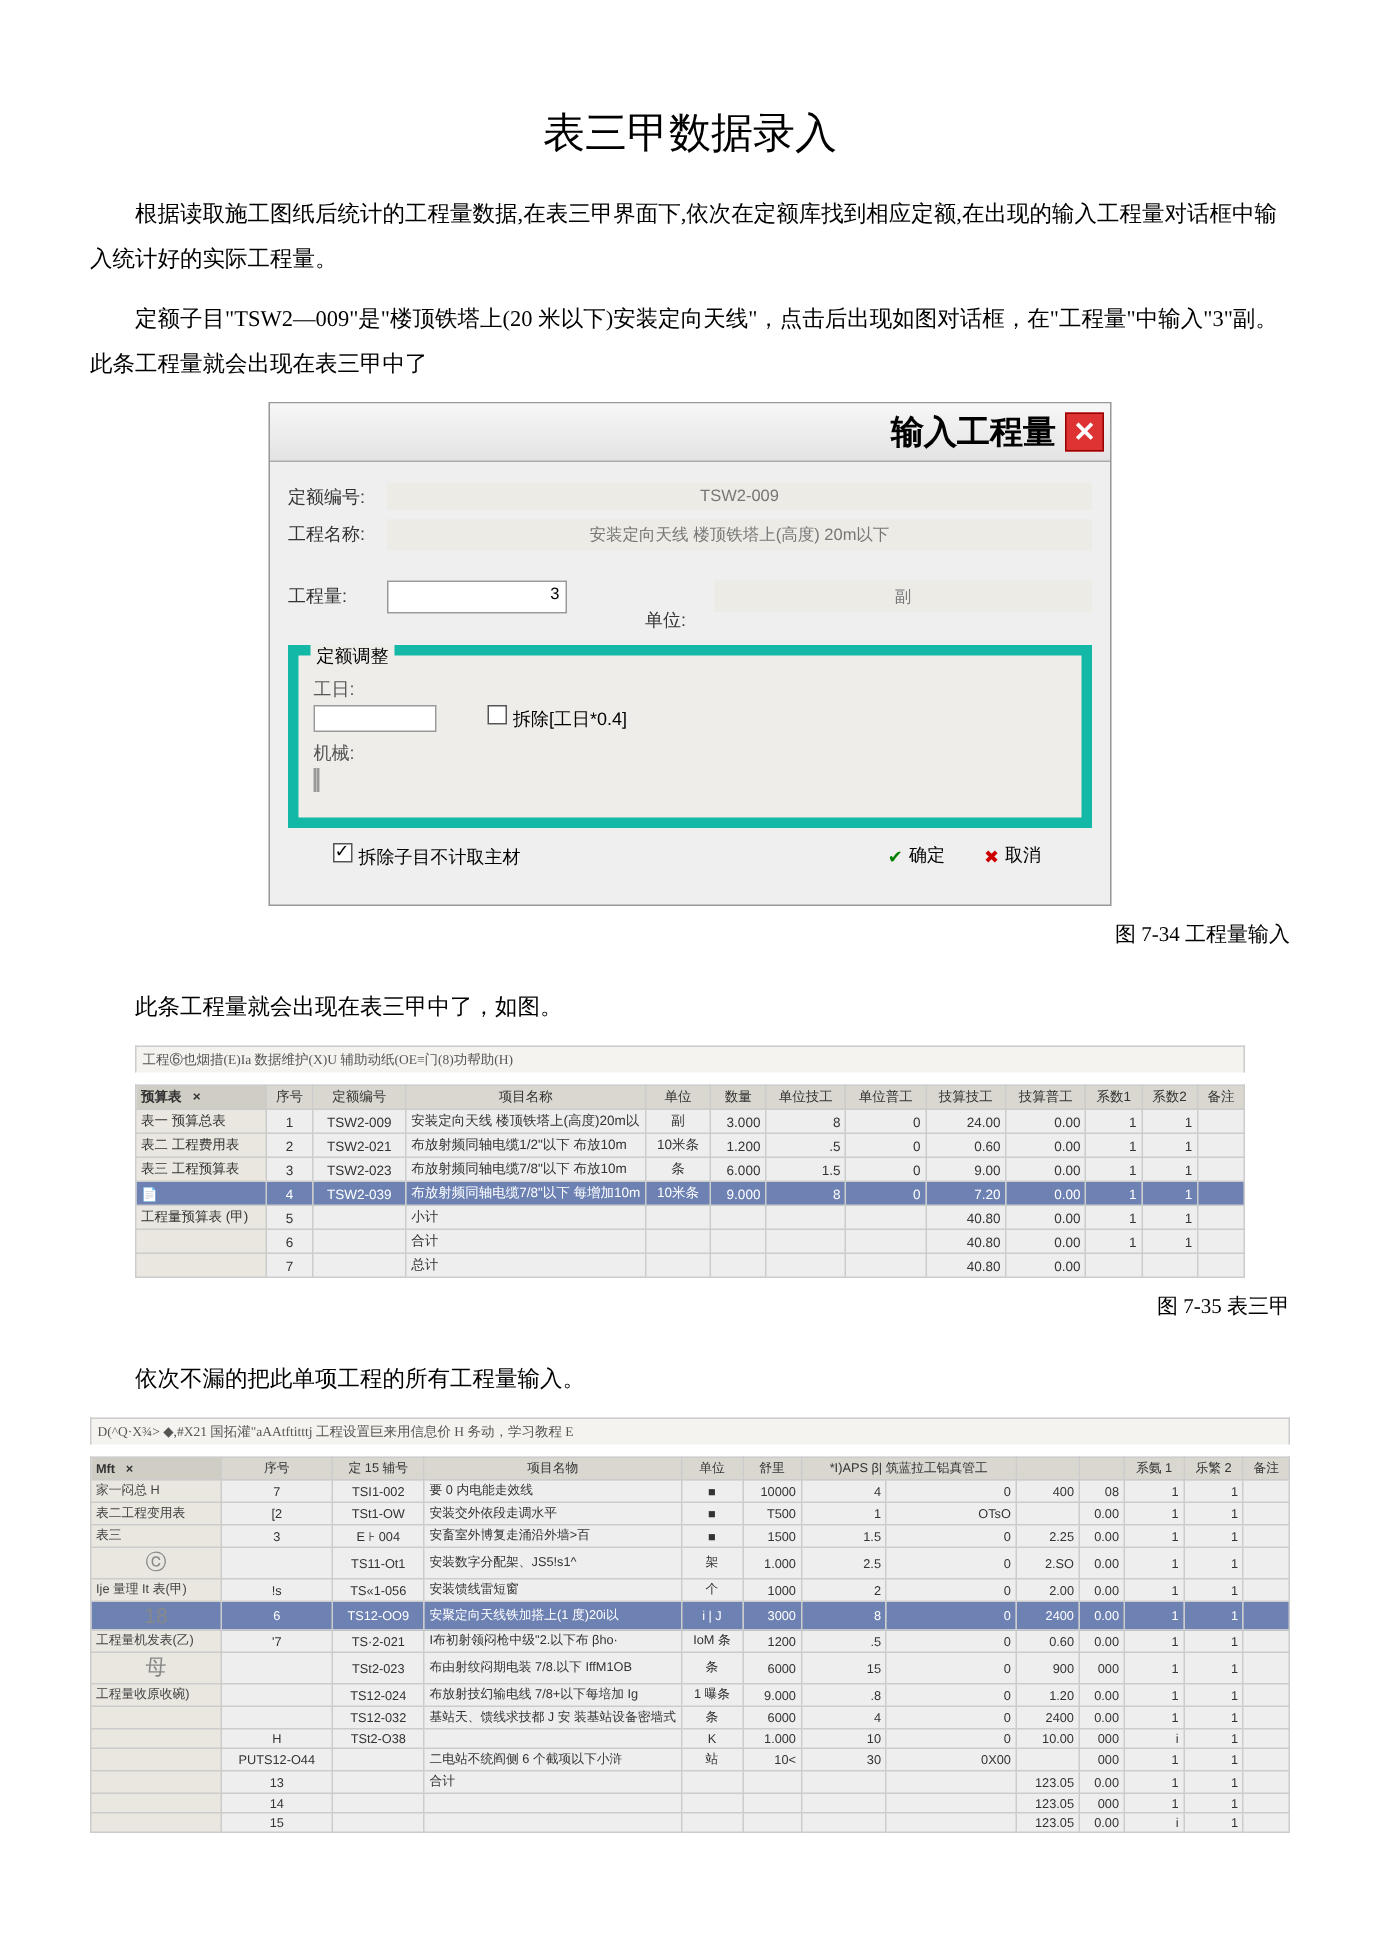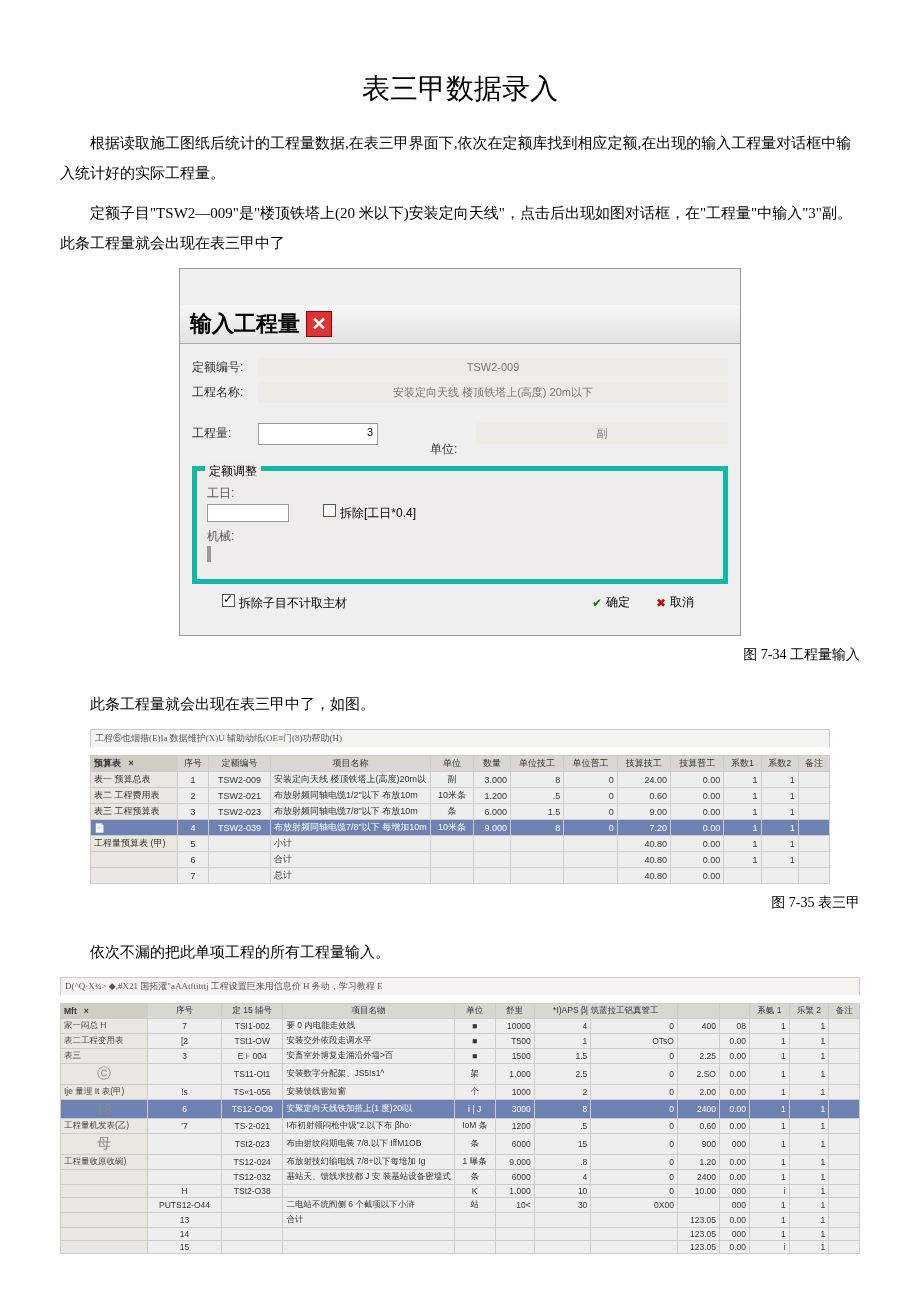--- a/index.html
+++ b/index.html
@@ -34,26 +34,25 @@
   .dialog {
     width: 560px;
     margin: 10px auto;
     border: 1px solid #999;
     background: #efefef;
     font-family: "SimSun", sans-serif;
     font-size: 12px;
   }
   .dialog-title {
     display: flex;
-    justify-content: flex-start;
+    justify-content: flex-end;
     align-items: center;
     background: linear-gradient(#f7f7f7, #e3e3e3);
     border-bottom: 1px solid #aaa;
     padding: 2px 4px;
-    margin-top: 36px;
   }
   .dialog-title-text {
     font-size: 22px;
     font-weight: bold;
     padding: 2px 6px;
   }
   .close-btn {
     width: 24px; height: 24px;
     background: #d33;
     color: #fff;
@@ -85,21 +84,21 @@
   }
   .txt {
     background: #fff;
     border: 1px solid #999;
     padding: 2px 4px;
     min-width: 110px;
     height: 16px;
     font-size: 11px;
   }
   .fieldset {
-    border: 5px solid #14b8a6;
+    border: 7px solid #14b8a6;
     padding: 8px 10px 18px;
     margin-top: 8px;
     position: relative;
     background: #eeede9;
   }
   .fieldset-legend {
     position: absolute;
     top: -8px; left: 8px;
     background: #eeede9;
     padding: 0 4px;

